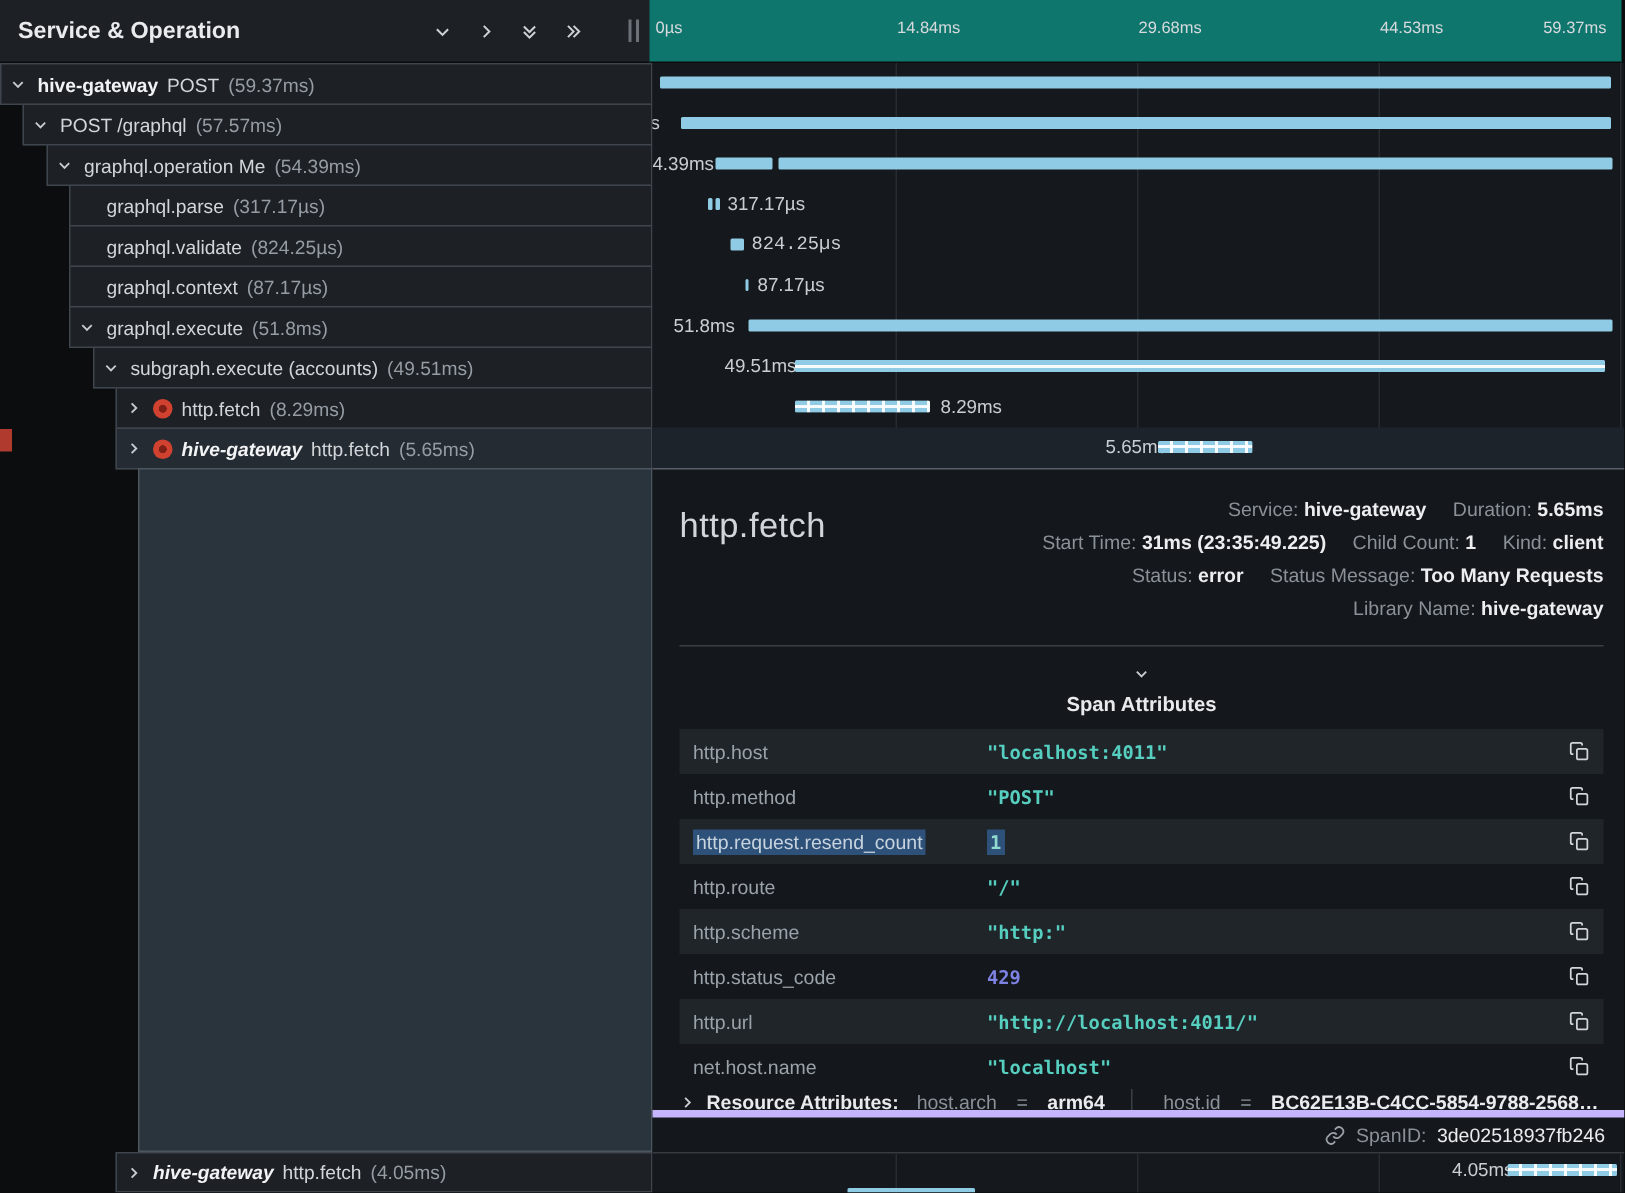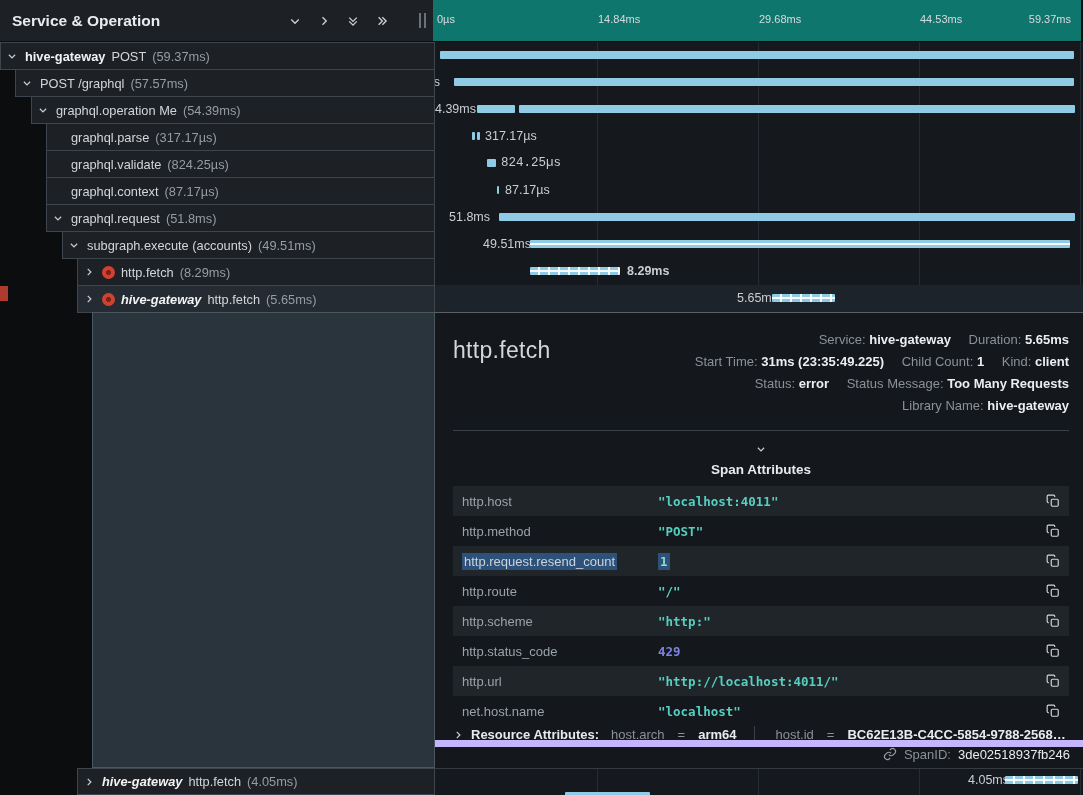--- a/index.html
+++ b/index.html
@@ -72,22 +72,22 @@
   .selbg { background:#2e517a; color:#c7d3de; padding:1px 2px; }
   .aval .selbg { color:#8fd9ce; }
   .copy-btn { margin-left:auto; color:#d2d6da; display:flex; cursor:pointer; }
   .res-row { display:flex; align-items:center; gap:8px; font-size:13px;
     white-space:nowrap; overflow:hidden; }
   .res-title { font-weight:bold; color:#e8eaec; }
   .rkey { color:#8a9198; margin-left:4px; }
   .req { color:#8a9198; margin:0 5px; }
   .rval { color:#e9ebee; font-weight:bold; }
   .vsep { width:1px; height:17px; background:#3a4047; margin:0 9px; flex:0 0 auto; }
-  .dfooter { position:absolute; left:0; right:0; bottom:0; height:28px; border-top:7px solid #c4b5fd;
-    display:flex; justify-content:flex-end; gap:7px; padding-right:13px; font-size:13px; }
+  .dfooter { position:absolute; left:0; right:0; bottom:0; height:28px; border-top:5px solid #c4b5fd;
+    display:flex; align-items:center; justify-content:flex-end; gap:7px; padding-right:13px; font-size:13px; }
   .sid-label { color:#8a9198; }
   .sid-val { color:#e9ebee; }
 
   
   .btrow-right { left:435px; top:768px; width:648px; height:27px; background:#15181c;
     border-top:1px solid #353b41; overflow:hidden; }
 </style>
 </head>
 <body>
 
@@ -173,21 +173,21 @@
   <span class="chev"></span>
   <span class="op">graphql.context</span>
   <span class="dur">(87.17µs)</span>
 </div>
 <div class="abs trow" style="top:204px;left:46px">
   <span class="chev">
       <svg width="10" height="10" viewBox="0 0 16 16" fill="none" stroke="currentColor" stroke-width="2">
         <path d="M3 6l5 5 5-5"></path>
       </svg>
     </span>
-  <span class="op">graphql.request</span>
+  <span class="op">graphql.execute</span>
   <span class="dur">(51.8ms)</span>
 </div>
 <div class="abs trow" style="top:231px;left:62px">
   <span class="chev">
       <svg width="10" height="10" viewBox="0 0 16 16" fill="none" stroke="currentColor" stroke-width="2">
         <path d="M3 6l5 5 5-5"></path>
       </svg>
     </span>
   <span class="op">subgraph.execute (accounts)</span>
   <span class="dur">(49.51ms)</span>
@@ -262,21 +262,21 @@
   <div class="wrow" style="top:162px">
     <span class="wlabel" style="left: 14px;">51.8ms</span>
     <span class="bar" style="left: 64px; width: 576px;"></span>
   </div>
   <div class="wrow" style="top:189px">
     <span class="wlabel" style="left: 48px;">49.51ms</span>
     <span class="bar midline" style="left: 95px; width: 540px;"></span>
   </div>
   <div class="wrow" style="top:216px">
     <span class="bar striped" style="left: 95px; width: 90px;"></span>
-    <span class="wlabel" style="left: 192px; font-weight: bold;">8.29ms</span>
+    <span class="wlabel" style="left: 192px;">8.29ms</span>
   </div>
   <div class="wrow hl" style="top:243px">
     <span class="wlabel" style="left: 302px;">5.65ms</span>
     <span class="bar striped" style="left: 337px; width: 63px;"></span>
   </div>
 </div>
 
 <div class="abs details">
   <div class="dhead">
     <div class="dtitle">http.fetch</div>

